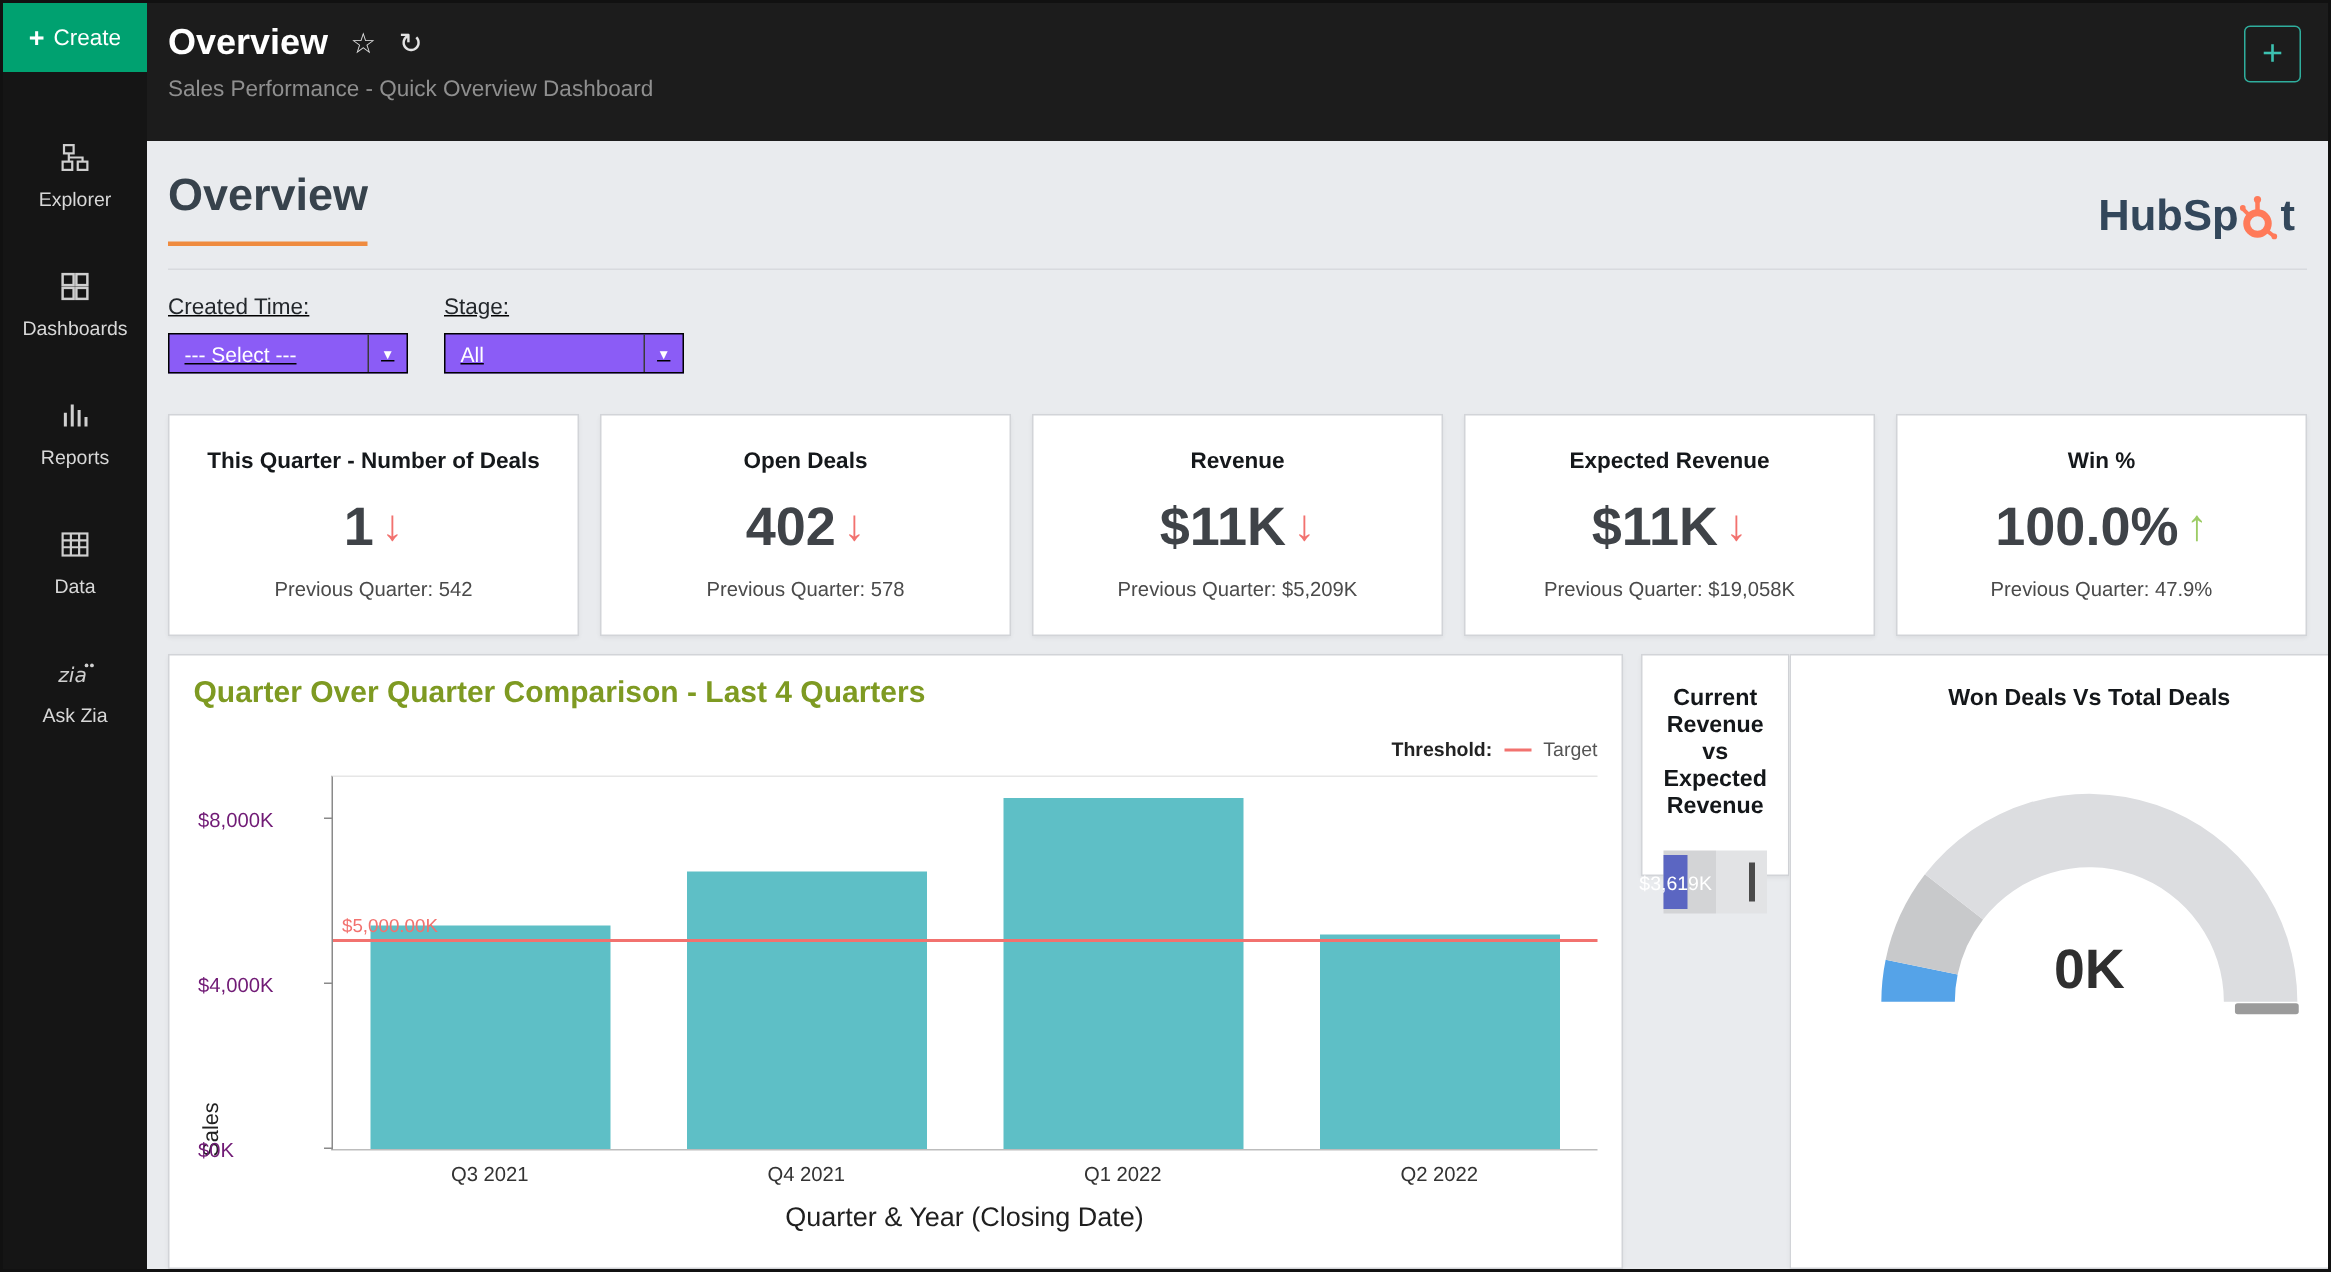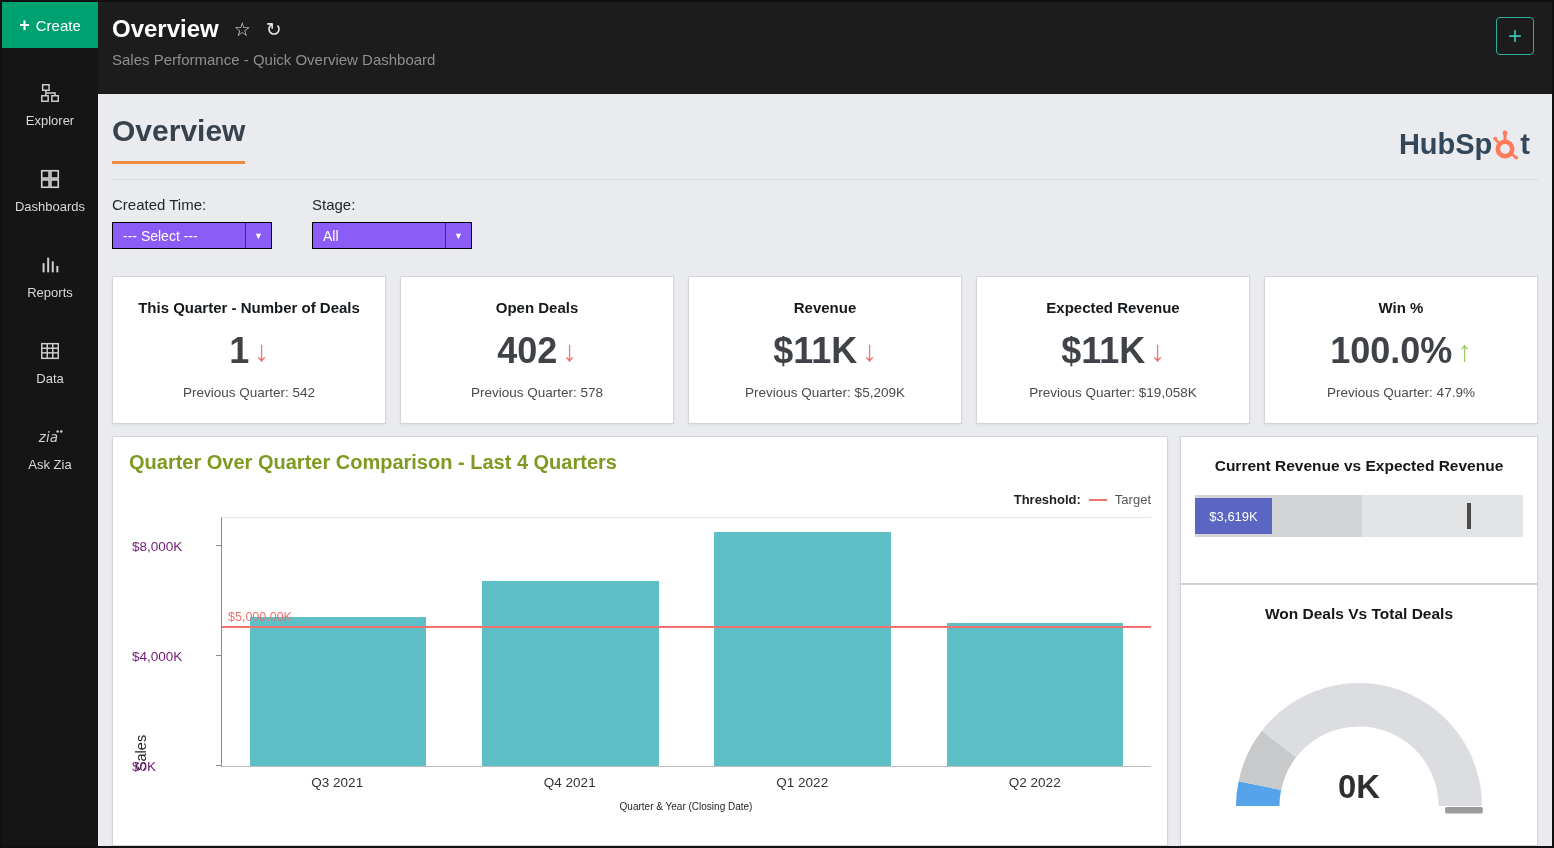--- a/index.html
+++ b/index.html
@@ -11,21 +11,21 @@
   }
   .app { width:1554px; height:848px; display:flex; border:2px solid #111; background:#e9ebee; }
 
   
   .sidebar { width:96px; background:#151515; flex-shrink:0; display:flex; flex-direction:column; }
   .create-btn {
     height:46px; width:100%; border:none; background:#00a170; color:#fff;
     font-size:15px; font-family:inherit; display:flex; align-items:center; justify-content:center; gap:6px; cursor:pointer;
   }
   .create-btn .plus-glyph { font-size:18px; font-weight:bold; line-height:1; }
-  .side-nav { display:flex; flex-direction:column; align-items:stretch; padding-top:34px; gap:40px; }
+  .side-nav { display:flex; flex-direction:column; align-items:stretch; padding-top:46px; gap:40px; }
   .side-item { display:flex; flex-direction:column; align-items:center; gap:9px; cursor:pointer; }
   .side-icon { height:22px; display:flex; align-items:center; justify-content:center; }
   .side-label { font-size:13px; color:#d8d8d8; }
 
   
   .main { flex:1; min-width:0; display:flex; flex-direction:column; }
 
   .topbar { background:#1c1c1c; height:92px; flex-shrink:0; display:flex; justify-content:space-between; padding:13px 18px 0 14px; }
   .title-row { display:flex; align-items:center; gap:15px; }
   .topbar h1 { margin:0; color:#fff; font-size:24px; font-weight:bold; }
@@ -40,21 +40,21 @@
 
   
   .page-head { height:86px; padding:16px 4px 0 0; border-bottom:1px solid #d8dade; display:flex; justify-content:space-between; }
   .head-left { display:flex; flex-direction:column; }
   .page-title { margin:4px 0 0 0; font-size:30px; font-weight:bold; color:#37424c; }
   .orange-underline { height:3px; background:#ef8b3f; margin-top:13px; margin-bottom:-2px; width:100%; }
   .hubspot-logo { align-self:center; display:flex; align-items:center; font-size:29px; font-weight:bold; color:#33475b; margin-right:4px; }
   .hubspot-logo svg { margin:0 1px; }
 
   
-  .filters { height:88px; padding-top:16px; display:flex; gap:40px; }
+  .filters { height:88px; padding-top:16px; display:flex; gap:24px;text-decoration:underline; }
   .filter-label { font-size:15px; color:#23272b; margin-bottom:9px; }
   .dropdown {
     width:160px; height:27px; background:#8b5cf6; border:1px solid #000; color:#fff; font-size:14px;
     display:flex; align-items:center; justify-content:space-between; padding-left:10px; cursor:pointer;
   }
   .dd-caret { width:26px; height:100%; display:flex; align-items:center; justify-content:center; border-left:1px solid #3a3a3a; font-size:9px; color:#fff; }
 
   
   .kpi-row { display:grid; grid-template-columns:repeat(5,1fr); gap:14px; margin:8px 0 12px; }
   .kpi-card { background:#fff; border:1px solid #d2d4d8; box-shadow:0 1px 3px rgba(0,0,0,.06); height:148px; text-align:center; padding-top:22px; }
@@ -81,23 +81,23 @@
   .y-axis-title { position:absolute; left:-6px; top:228px; transform:rotate(-90deg); font-size:14.5px; color:#222; }
   .plot-area { height:250px; position:relative; border-left:1px solid #8a8a8a; border-bottom:1px solid #bdbdbd; border-top:1px solid #e6e6e6; }
   .bars { position:absolute; inset:0; display:flex; align-items:flex-end; justify-content:space-around; }
   .bar { width:19%; }
   .ytick-label { position:absolute; left:-90px; width:80px; font-size:13.5px; color:#701a75; }
   .ytick-dash { position:absolute; left:-6px; width:6px; height:1px; background:#8a8a8a; }
   .threshold-line { position:absolute; left:0; right:0; border-top:2px solid #f2726f; z-index:3; }
   .threshold-label { position:absolute; left:6px; top:-18px; font-size:12.5px; color:#f2726f; }
   .x-labels { display:flex; justify-content:space-around; margin-top:8px; }
   .x-label { width:19%; text-align:center; font-size:13.5px; color:#333; }
-  .x-axis-title { text-align:center; font-size:10px; color:#1f1f1f; margin-top:11px; }
-
-  .right-col { width:358px; flex-shrink:0; display:flex; flex-direction:column; gap:0; }
+  .x-axis-title { text-align:center; font-size:18px; color:#1f1f1f; margin-top:11px; }
+
+  .right-col { width:444px; flex-shrink:0; display:flex; gap:0; }
   .bullet-card { height:148px; padding:12px 14px; }
   .card-title { margin-top:8px; text-align:center; font-size:15.5px; font-weight:bold; color:#14171a; }
   .bullet-track { margin-top:20px; height:42px; position:relative; display:flex; }
   .bullet-range { height:100%; }
   .bullet-measure { position:absolute; left:0; top:3px; bottom:3px; display:flex; align-items:center; justify-content:center; color:#fff; font-size:13px; z-index:2; }
   .bullet-target { position:absolute; top:8px; bottom:8px; width:4px; z-index:3; }
 
   .gauge-card { flex:1; padding:12px 14px; }
   .gauge-wrap { margin-top:8px; display:flex; justify-content:center; }
   .gauge-wrap svg { height:196px; display:block; }

